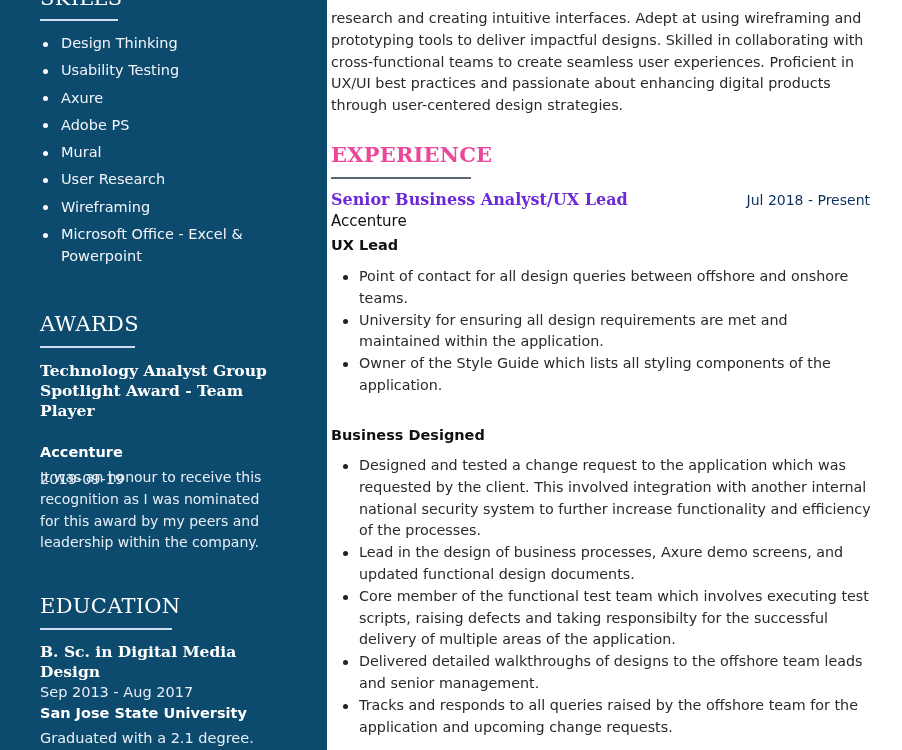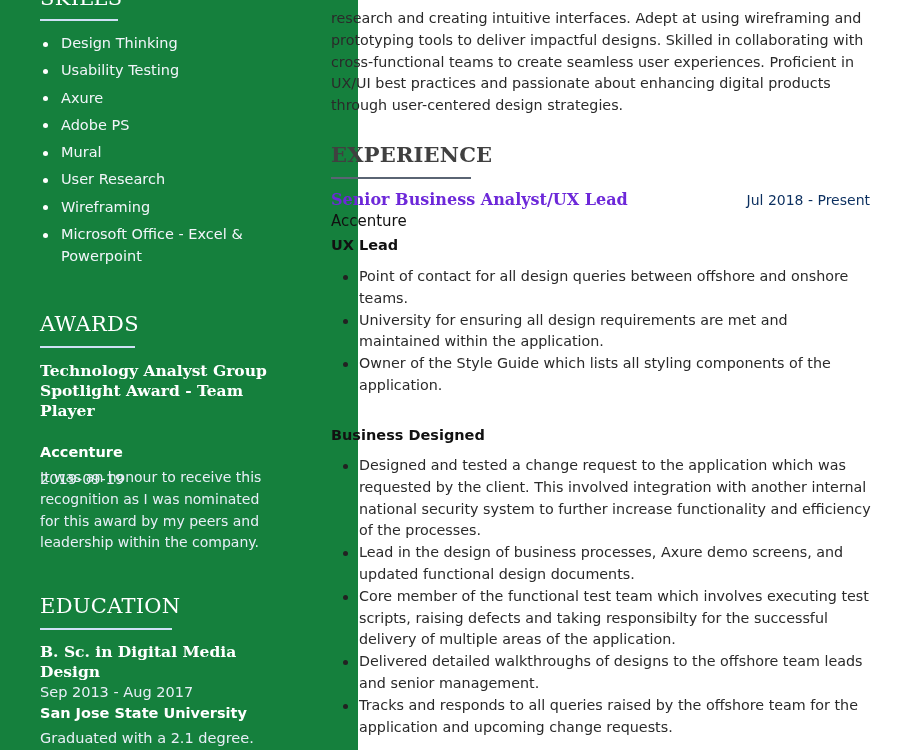--- a/index.html
+++ b/index.html
@@ -1,21 +1,21 @@
 <!DOCTYPE html>
 <html><head>
   <meta charset="utf-8">
   <style>
     * { margin: 0; padding: 0; box-sizing: border-box; }
     html, body { width: 902px; height: 750px; overflow: hidden; background: #ffffff; }
     body { position: relative; font-family: "DejaVu Sans", sans-serif; color: #222; }
 
     .sidebar {
-      position: absolute; left: 0; top: 0; width: 358px; height: 750px;
-      background: #15803d; color: #ffffff;
+      position: absolute; left: 0; top: 0; width: 327px; height: 750px;
+      background: #0c4a6e; color: #ffffff;
     }
     .sidebar .heading {
       position: absolute; left: 40px;
       font-family: "DejaVu Serif", serif; font-weight: normal; font-size: 21px;
       letter-spacing: 0.3px; color: #ffffff;
     }
     .sidebar .rule { position: absolute; left: 40px; height: 2px; background: #cfe0f5; }
 
     .skills-list { position: absolute; left: 40px; top: 33px; width: 230px; list-style: none; }
     .skills-list li {
@@ -37,21 +37,21 @@
     .side-desc { position: absolute; left: 40px; width: 225px; font-size: 14px; line-height: 21.8px; color: #e8eef7; }
 
     .main { position: absolute; left: 331px; top: 0; width: 545px; }
     .summary {
       position: absolute; left: 0; top: 0; width: 540px;
       font-size: 14.3px; line-height: 21.8px; color: #2a2a2a;
     }
     .main-heading {
       position: absolute; left: 0; top: 142px;
       font-family: "DejaVu Serif", serif; font-weight: bold; font-size: 21px;
-      color: #404040; letter-spacing: 0.2px;
+      color: #ec4899; letter-spacing: 0.2px;
     }
     .main-rule { position: absolute; left: 0; top: 177px; width: 140px; height: 2px; background: #5a6473; }
 
     .job-title {
       position: absolute; left: 0; top: 190px;
       font-family: "DejaVu Serif", serif; font-weight: bold; font-size: 16px; color: #6d28d9;
     }
     .job-dates { position: absolute; right: 6px; top: 192px; font-size: 14px; color: #0b2f5f; white-space: nowrap; }
     .job-company { position: absolute; left: 0; top: 212px; font-size: 15px; color: #111; }
     .role-title { position: absolute; left: 0; font-size: 14.5px; font-weight: bold; color: #111; }

